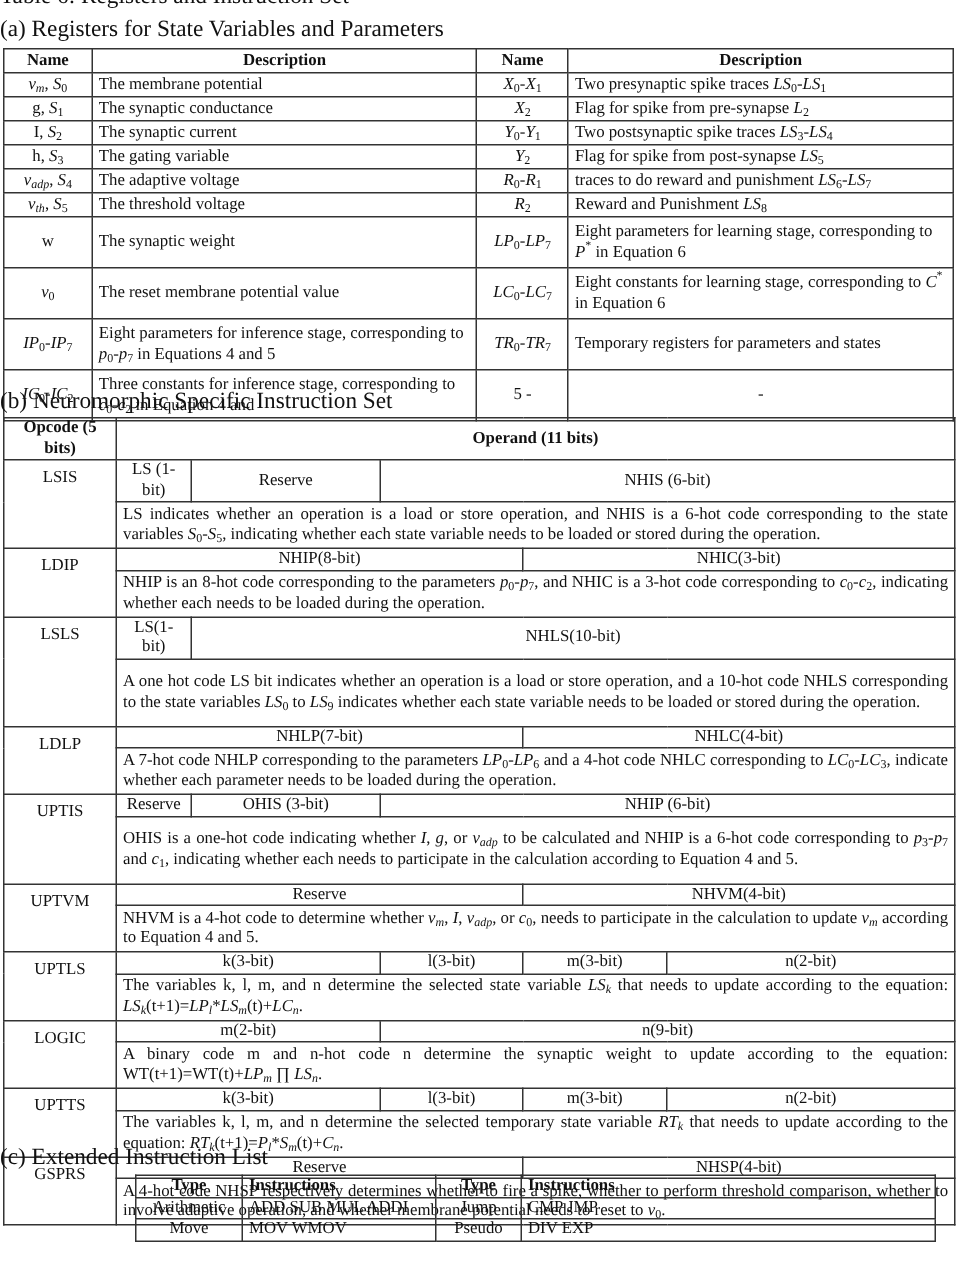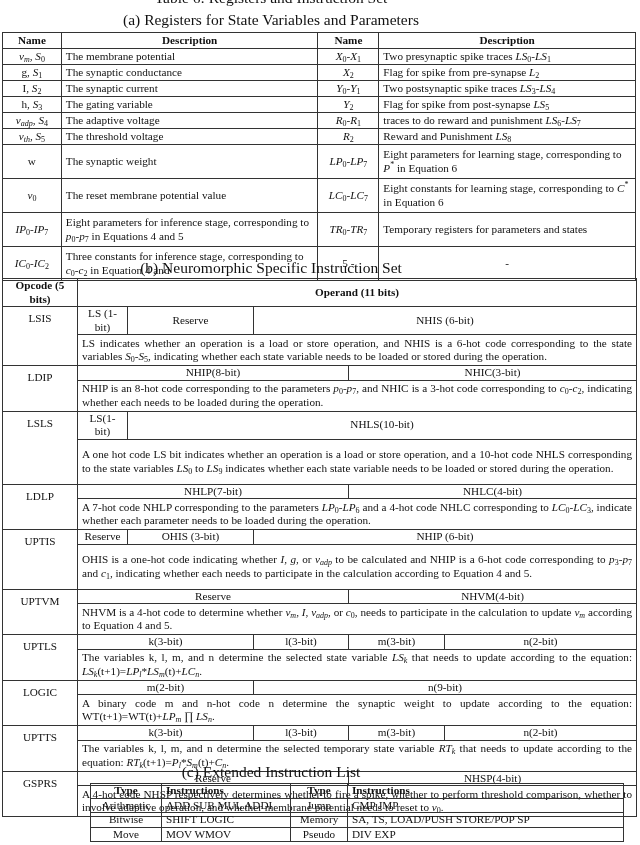--- a/index.html
+++ b/index.html
@@ -1,18 +1,18 @@
 <!DOCTYPE html>
 <html><head>
 <meta charset="utf-8">
 <style>
   html, body { margin:0; padding:0; background:#fff; }
   body { width:640px; height:845px; overflow:hidden; position:relative;
          font-family:"Liberation Serif","DejaVu Serif",serif; color:#111; font-size:11.2px; }
-  .cap { position:absolute; left:0; width:542px; text-align:center; font-size:15.5px; line-height:18px; }
+  .cap { position:absolute; left:0; width:542px; text-align:left; font-size:15.5px; line-height:18px; }
   .cap-top { top:-11px; }
   .cap-a { top:11px; }
   .cap-b { top:259px; }
   .cap-c { top:763px; }
   table { border-collapse:collapse; position:absolute; }
   td, th { border:1px solid #333; padding:0 4px; vertical-align:middle; line-height:13.5px; }
   th { font-weight:bold; text-align:center; }
   i { font-style:italic; }
   sub { font-size:8px; vertical-align:-2px; line-height:0; }
   sup { font-size:8px; line-height:0; }
@@ -234,25 +234,19 @@
     </tr>
   </thead>
   <tbody id="tc-body">
       <tr>
         <td class="t">Arithmetic</td>
         <td class="">ADD SUB MUL ADDI</td>
         <td class="t">Jump</td>
         <td class="">CMP JMP</td>
       </tr>
       <tr>
-        <td class="t">Bitwise</td>
-        <td class="">SHIFT LOGIC</td>
-        <td class="t">Memory</td>
-        <td class="">SA, TS, LOAD/PUSH STORE/POP SP</td>
-      </tr>
-      <tr>
         <td class="t">Move</td>
         <td class="">MOV WMOV</td>
         <td class="t">Pseudo</td>
         <td class="">DIV EXP</td>
       </tr>
     </tbody>
 </table>
 
 </body></html>

